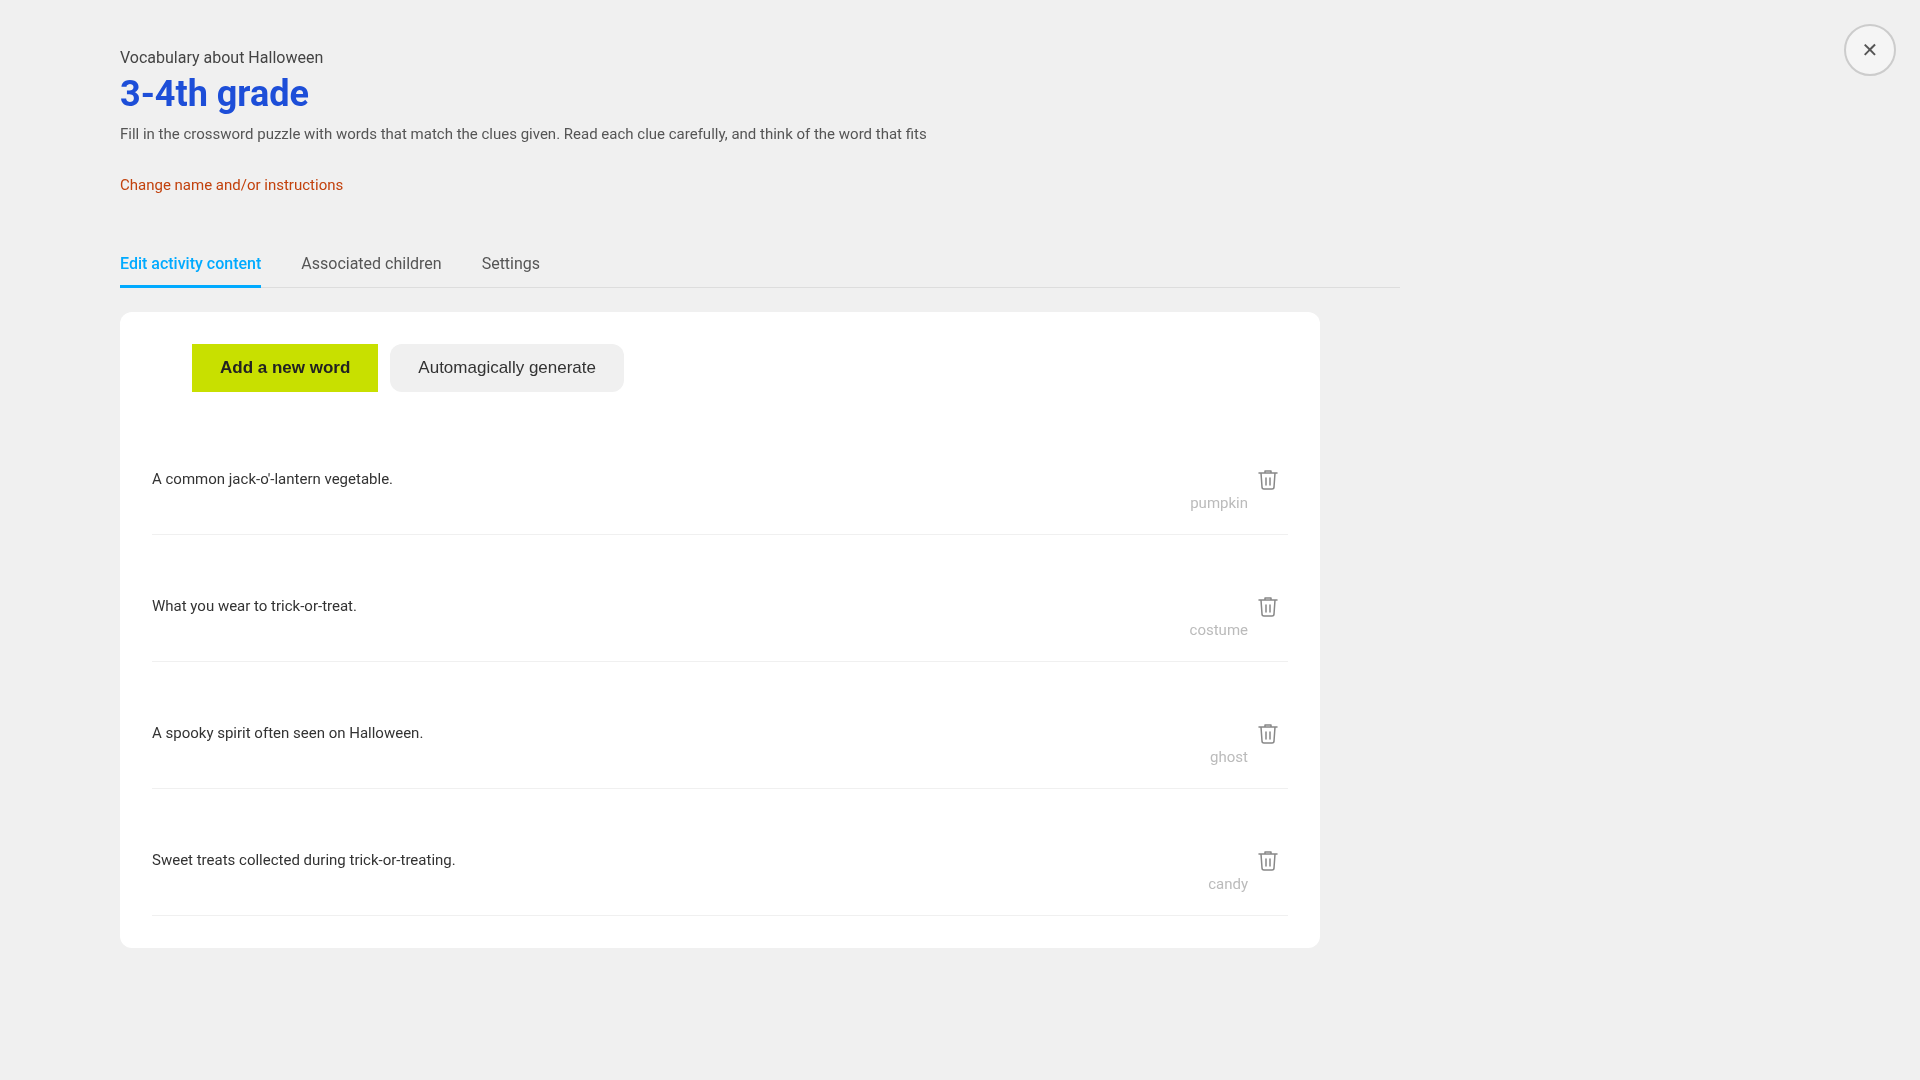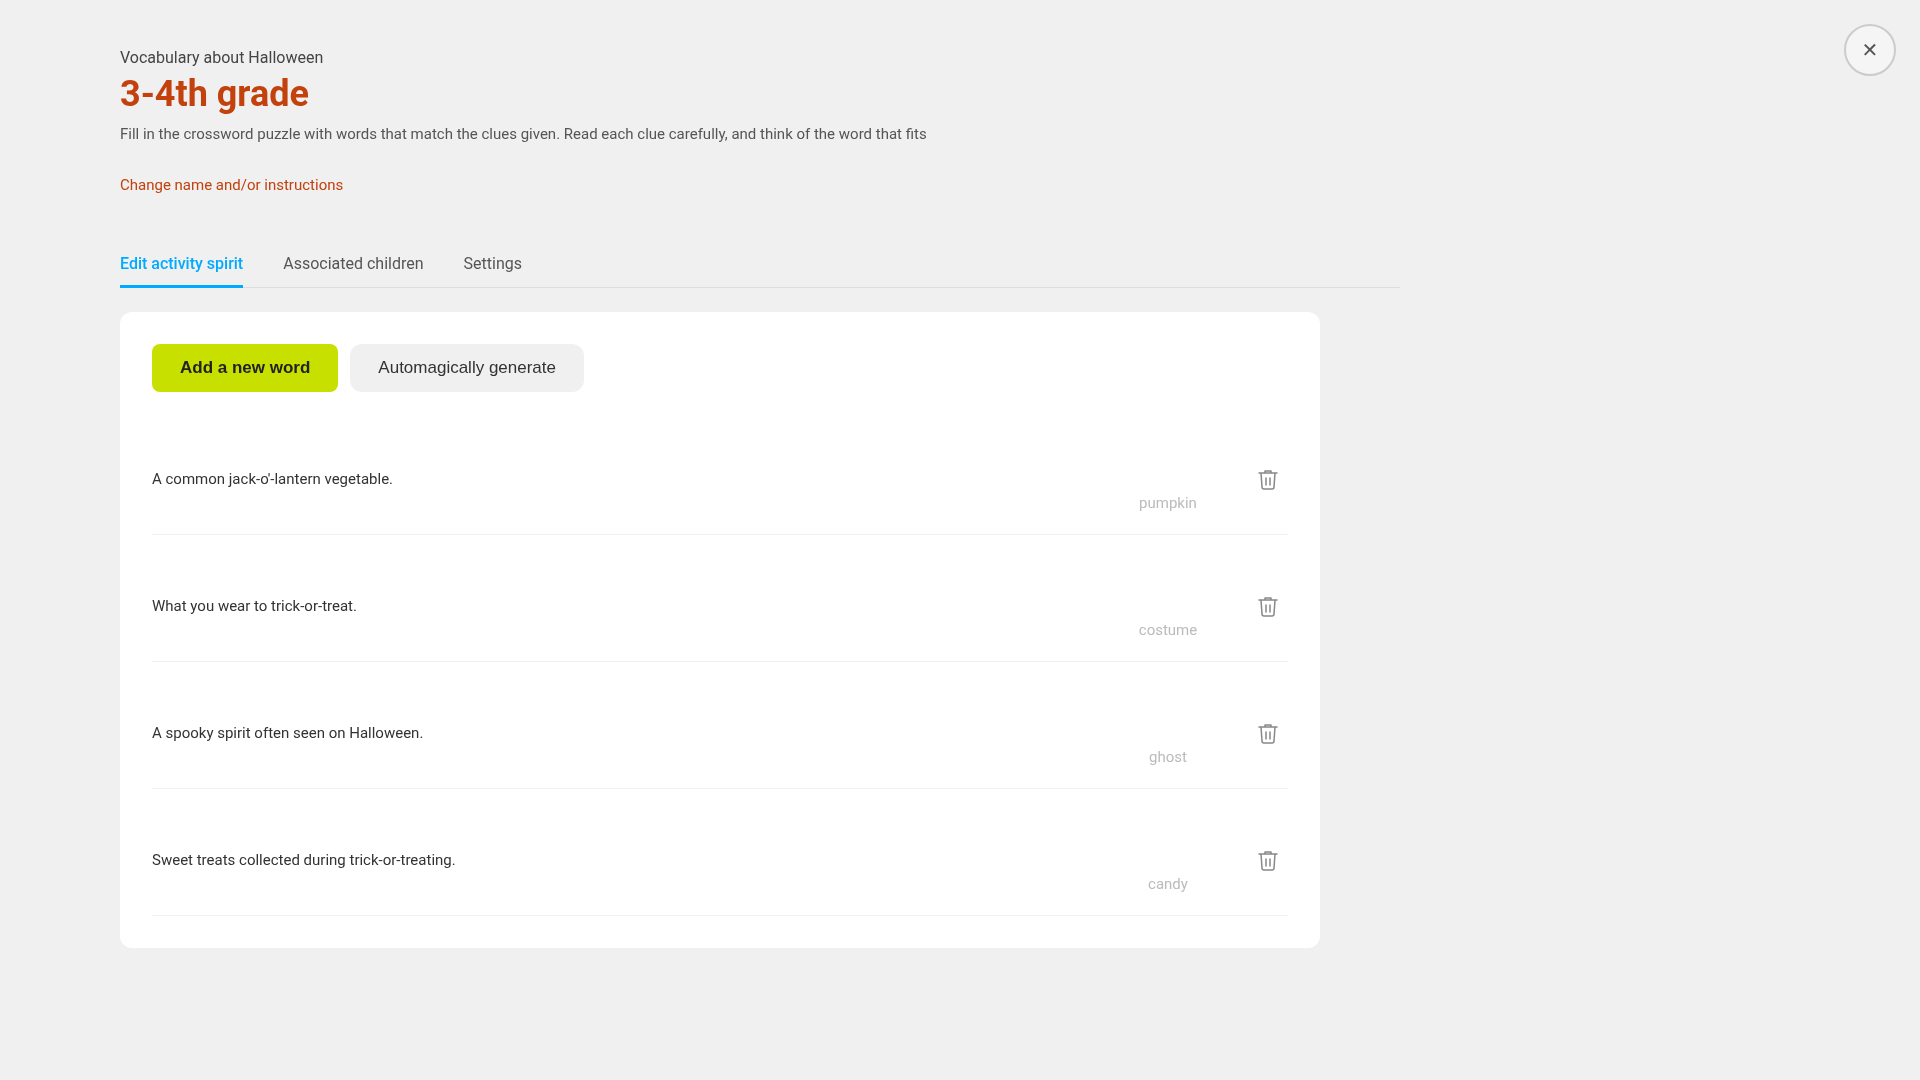--- a/index.html
+++ b/index.html
@@ -42,21 +42,21 @@
 
     .activity-subtitle {
       font-size: 16px;
       color: #444;
       margin-bottom: 6px;
     }
 
     .activity-title {
       font-size: 36px;
       font-weight: 700;
-      color: #c2410c;
+      color: #1d4ed8;
       margin-bottom: 10px;
     }
 
     .activity-description {
       font-size: 15px;
       color: #555;
       margin-bottom: 32px;
       max-width: 900px;
     }
 
@@ -104,25 +104,26 @@
     .action-buttons {
       display: flex;
       gap: 12px;
       margin-bottom: 32px;
     }
 
     .btn-add-word {
       background: #c8e000;
       color: #222;
       border: none;
-      border-radius: 8px;
+      border-radius: 0;
       padding: 14px 28px;
       font-size: 17px;
       font-weight: 600;
       cursor: pointer;
+      margin-left: 40px;
     }
 
     .btn-automagic {
       background: #f0f0f0;
       color: #333;
       border: none;
       border-radius: 12px;
       padding: 14px 28px;
       font-size: 17px;
       cursor: pointer;
@@ -144,21 +145,21 @@
     .word-clue {
       flex: 1;
       font-size: 15px;
       color: #333;
     }
 
     .word-answer {
       color: #bbb;
       font-size: 15px;
       width: 160px;
-      text-align: center;
+      text-align: right;
       margin-top: 48px;
     }
 
     .word-delete {
       width: 40px;
       display: flex;
       align-items: center;
       justify-content: center;
       cursor: pointer;
       color: #888;
@@ -173,21 +174,21 @@
 
 <div class="page-container">
 
   <div class="activity-subtitle">Vocabulary about Halloween</div>
   <h1 class="activity-title">3-4th grade</h1>
   <p class="activity-description">Fill in the crossword puzzle with words that match the clues given. Read each clue carefully, and think of the word that fits</p>
 
   <a class="change-name-link">Change name and/or instructions</a>
 
   <div class="tabs-container">
-    <div class="tab active">Edit activity spirit</div>
+    <div class="tab active">Edit activity content</div>
     <div class="tab">Associated children</div>
     <div class="tab">Settings</div>
   </div>
 
   <div class="content-card">
     <div class="action-buttons">
       <button class="btn-add-word">Add a new word</button>
       <button class="btn-automagic">Automagically generate</button>
     </div>
 

